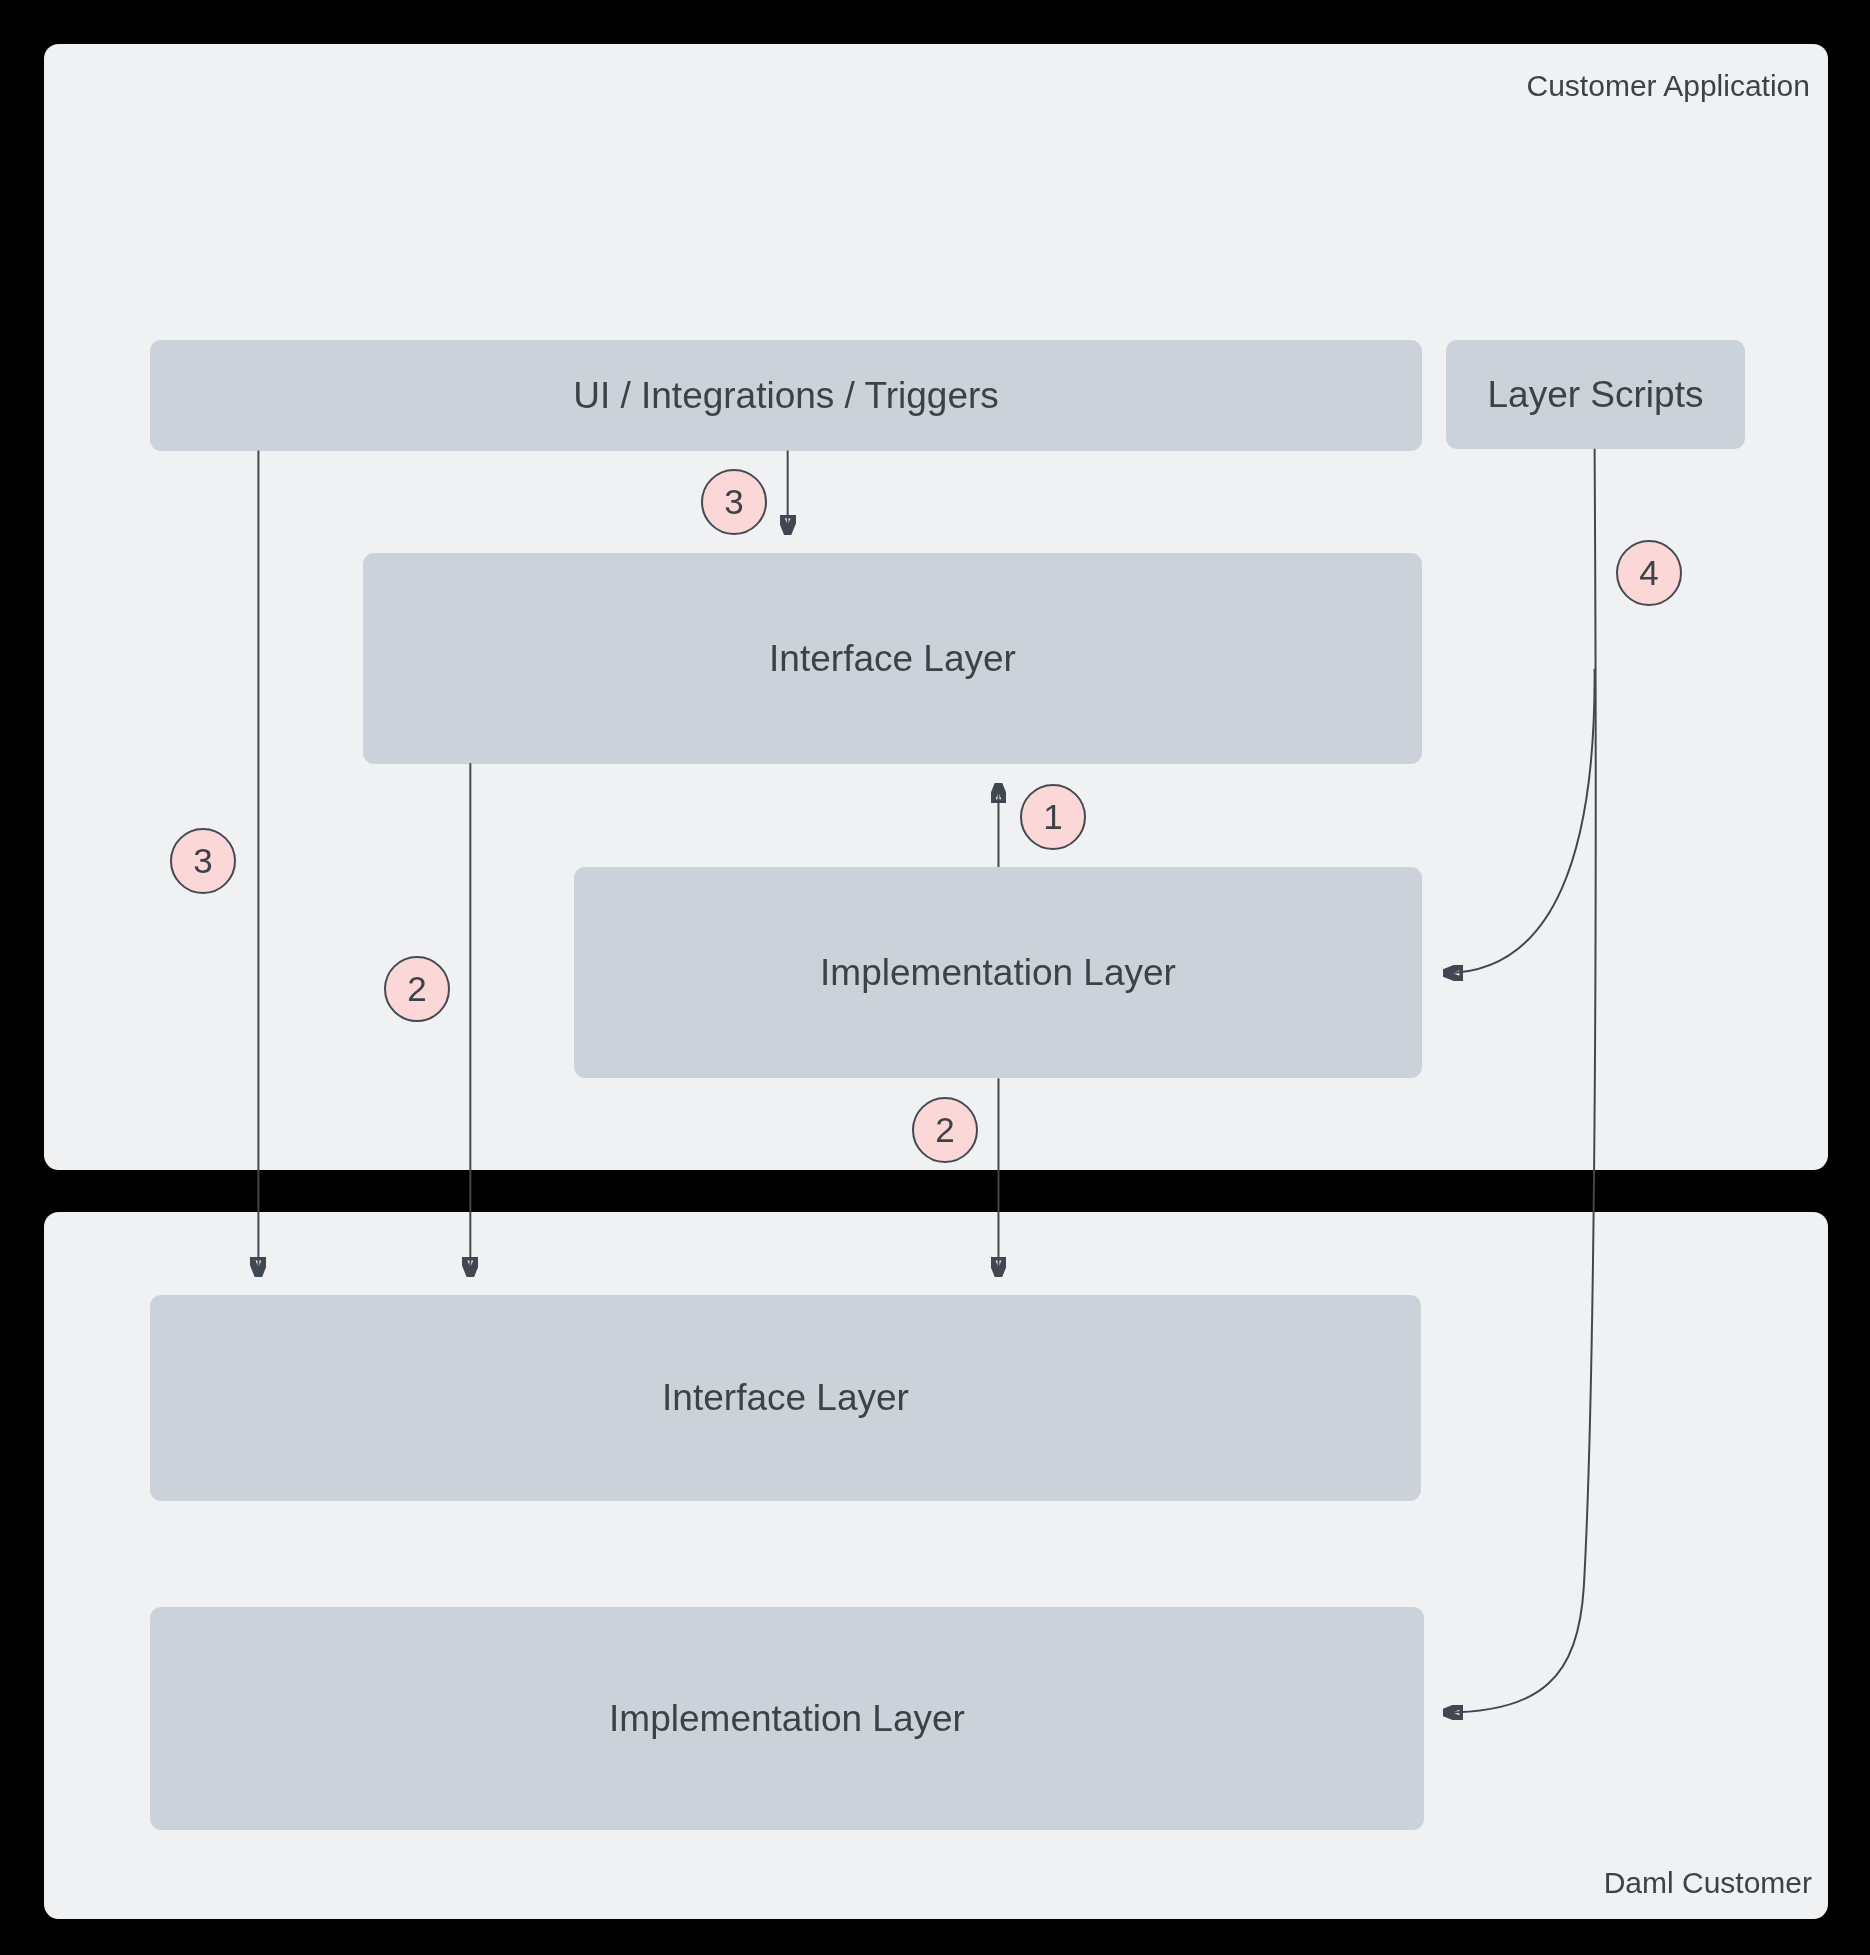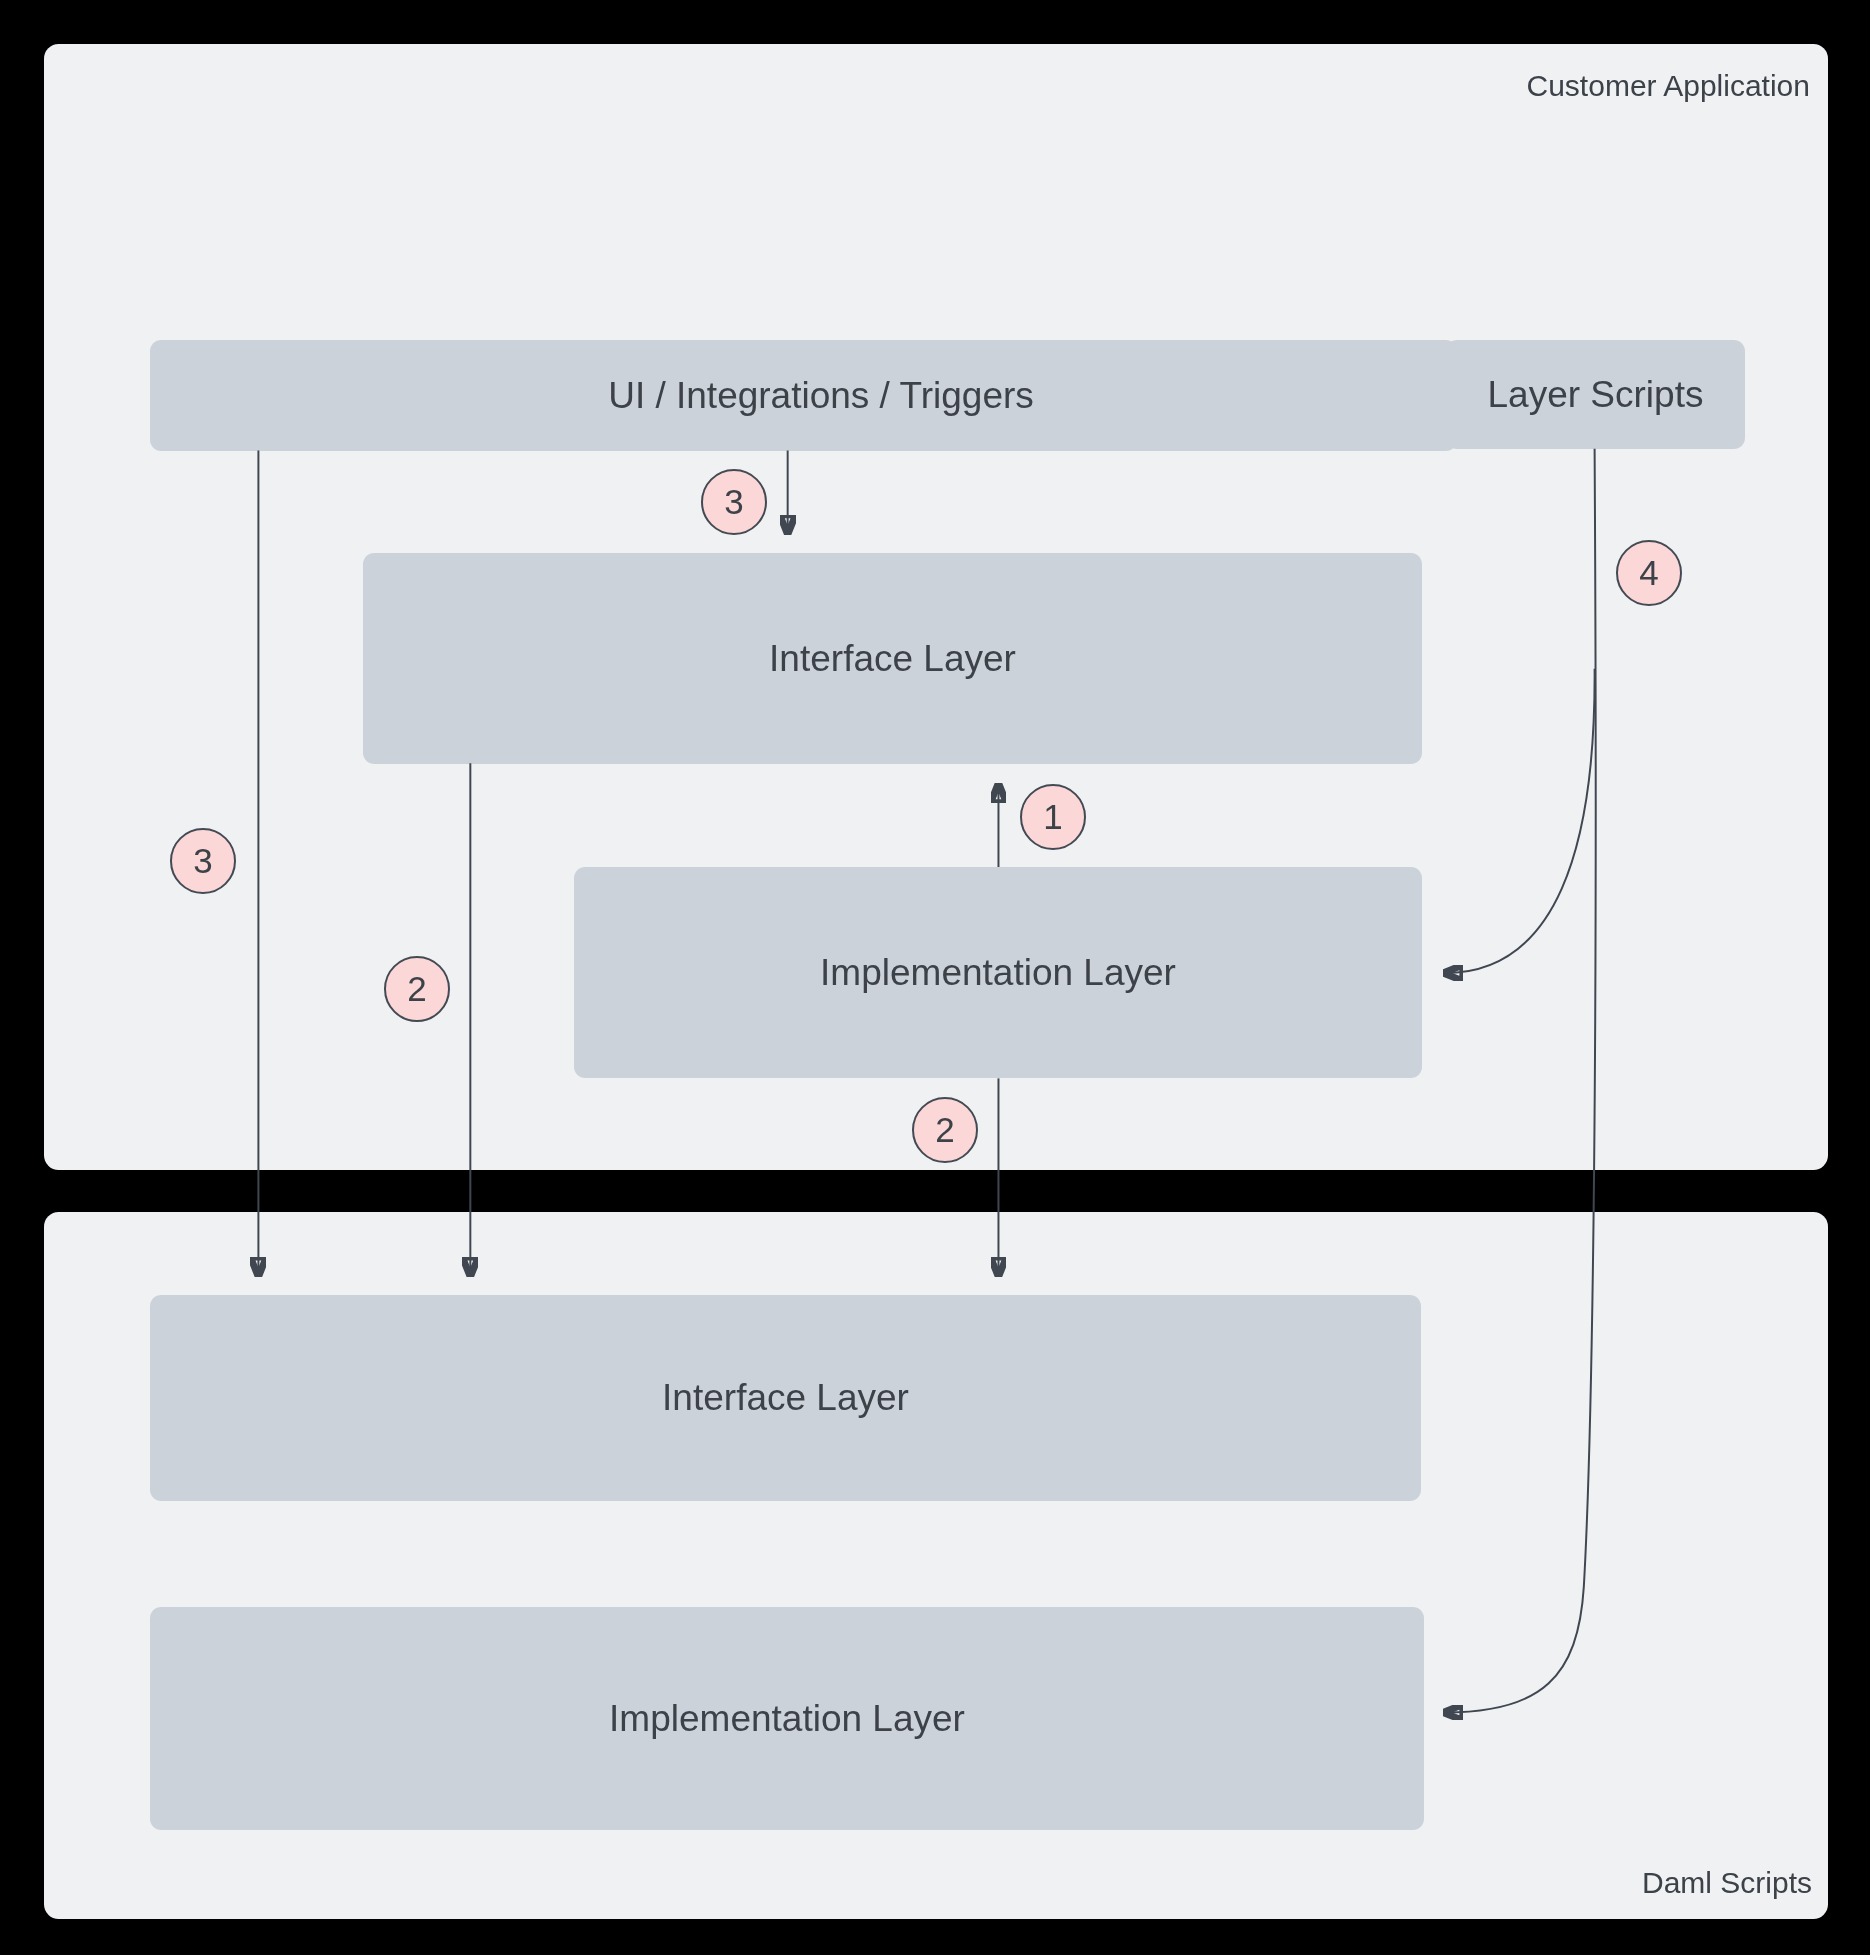--- a/index.html
+++ b/index.html
@@ -41,21 +41,21 @@
     background: #ccd2d9;
     border-radius: 11.3px;
     display: flex;
     align-items: center;
     justify-content: center;
     font-size: 37px;
     color: #3d4249;
     text-align: center;
     white-space: nowrap;
   }
-  .node-ui            { left: 150px;  top: 340px;  width: 1272px; height: 111px; padding-left: 35px; }
+  .node-ui            { left: 150px;  top: 340px;  width: 1272px; height: 111px; }
   .node-setup         { left: 1446px; top: 340px;  width: 299px;  height: 109px; }
   .node-cust-iface    { left: 363px;  top: 553px;  width: 1059px; height: 211px; }
   .node-cust-impl     { left: 574px; top: 867px; width: 848px; height: 211px; }
   .node-daml-iface    { left: 150px;  top: 1295px; width: 1271px; height: 206px; }
   .node-daml-impl     { left: 150px;  top: 1607px; width: 1274px; height: 223px; }
   .badge {
     position: absolute;
     width: 66px;
     height: 66px;
     box-sizing: border-box;
@@ -90,21 +90,21 @@
 </head>
 <body>
 
 <div class="stage">
 
   <div class="container-frame frame-customer">
     <div class="container-label label-customer">Customer Application</div>
   </div>
 
   <div class="container-frame frame-daml">
-    <div class="container-label label-daml">Daml Scripts</div>
+    <div class="container-label label-daml">Daml Customer</div>
   </div>
 
   <div class="node node-ui">
     <span>UI / Integrations / Triggers</span>
   </div>
 
   <div class="node node-setup">
     <span>Layer Scripts</span>
   </div>
 

